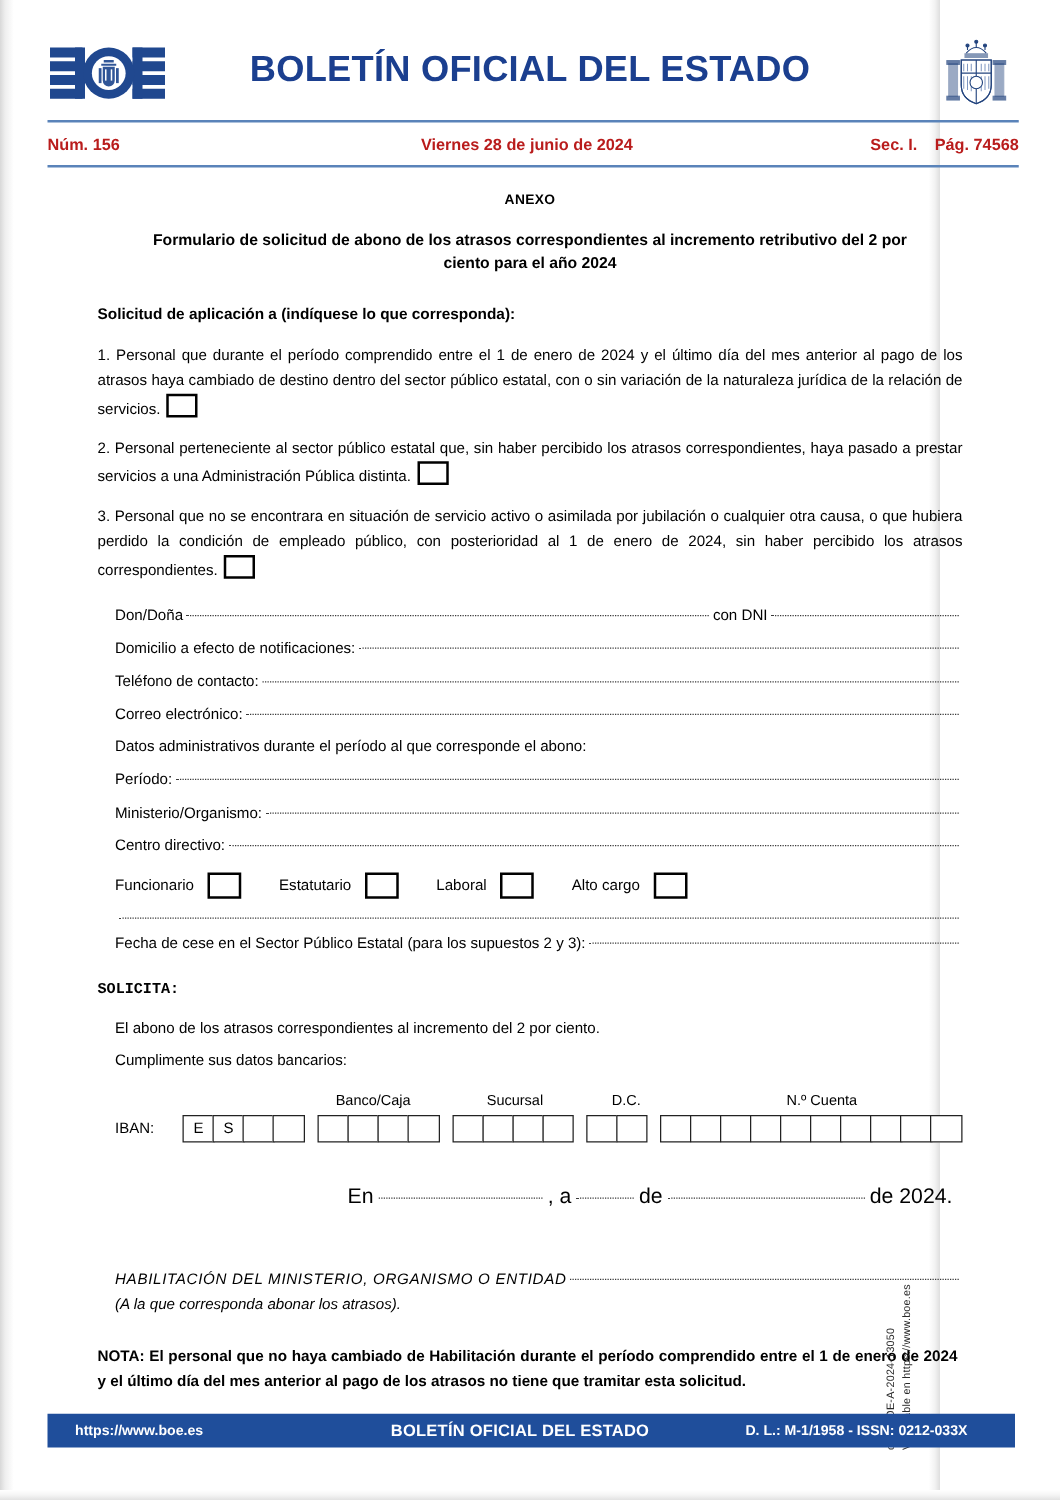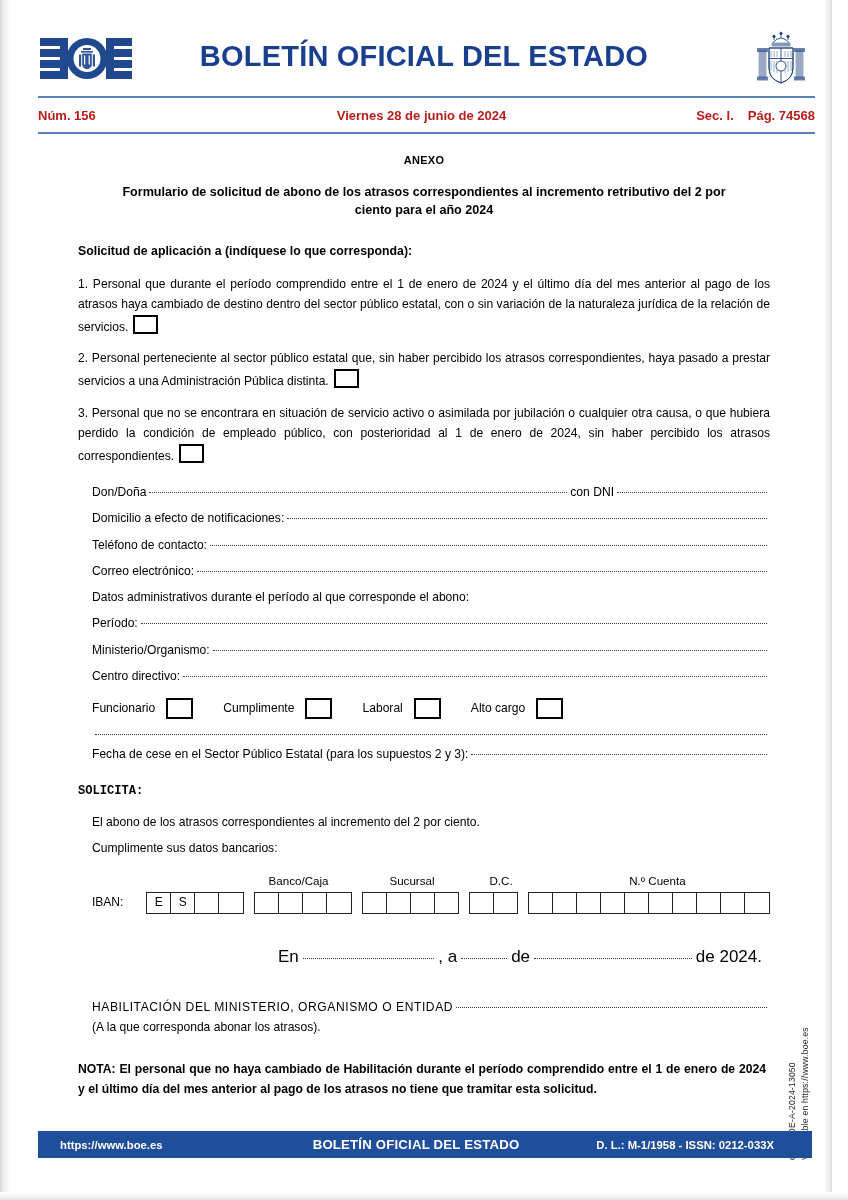--- a/index.html
+++ b/index.html
@@ -11,21 +11,21 @@
   body {
     width: 848px;
     height: 1200px;
     font-family: "Liberation Sans", sans-serif;
     position: relative;
     overflow: hidden;
   }
   .page {
     position: absolute;
     left: 0; top: 0;
-    width: 832px;
+    width: 752px;
     height: 1200px;
     background: #ffffff;
     box-sizing: border-box;
   }
   
   .page-edge-left {
     position: absolute;
     left: 0; top: 0;
     width: 11px; height: 1200px;
     background: linear-gradient(to right, #d8d8d8 0px, #eeeeee 4px, #ffffff 11px);
@@ -234,21 +234,21 @@
     margin: 30px 0 0 0;
     padding-left: 200px;
     padding-right: 8px;
     white-space: nowrap;
     font-size: 17px;
   }
   .enrow .d1 { flex: 2 1 auto; border-bottom: 1.6px dotted #3a3a3a; margin: 0 4px; transform: translateY(-3px); }
   .enrow .d2 { flex: 0 0 46px; border-bottom: 1.6px dotted #3a3a3a; margin: 0 4px; transform: translateY(-3px); }
   .enrow .d3 { flex: 2.4 1 auto; border-bottom: 1.6px dotted #3a3a3a; margin: 0 4px; transform: translateY(-3px); }
 
-  .hab-wrap { margin-top: 28px; padding-left: 14px; }
+  .hab-wrap { margin-top: 44px; padding-left: 14px; font-style: italic; }
   .habrow {
     display: flex;
     align-items: baseline;
     white-space: nowrap;
   }
   .hab-label { letter-spacing: .55px; }
   .hab-dots { flex: 1 1 auto; border-bottom: 1.6px dotted #3a3a3a; margin: 0 3px; transform: translateY(-3px); }
   .hab-sub { margin-top: 1px; }
 
   .nota {
@@ -442,21 +442,21 @@
         <span class="fdots"></span>
       </div>
 
       <div class="typerow">
         <div class="t-item">
           <span class="t-label">Funcionario</span>
           <span class="cbox2"></span>
         </div>
         <span class="t-gap"></span>
         <div class="t-item">
-          <span class="t-label">Cumplimente</span>
+          <span class="t-label">Estatutario</span>
           <span class="cbox2"></span>
         </div>
         <span class="t-gap"></span>
         <div class="t-item">
           <span class="t-label">Laboral</span>
           <span class="cbox2"></span>
         </div>
         <span class="t-gap"></span>
         <div class="t-item">
           <span class="t-label">Alto cargo</span>

